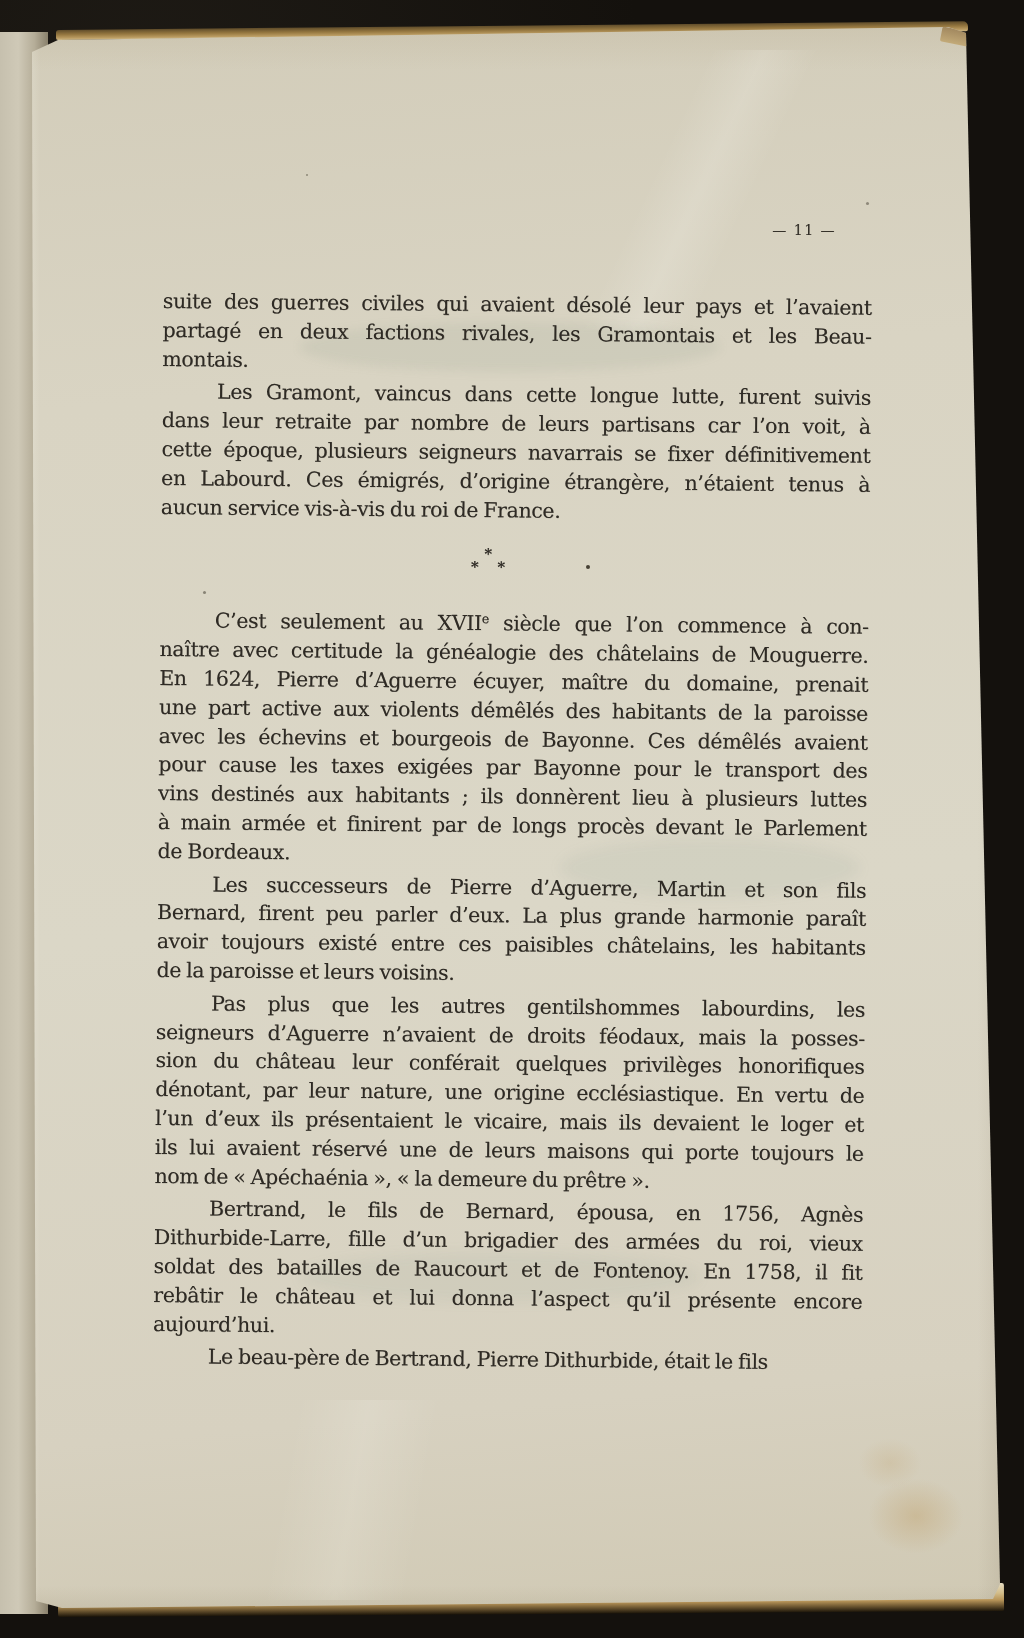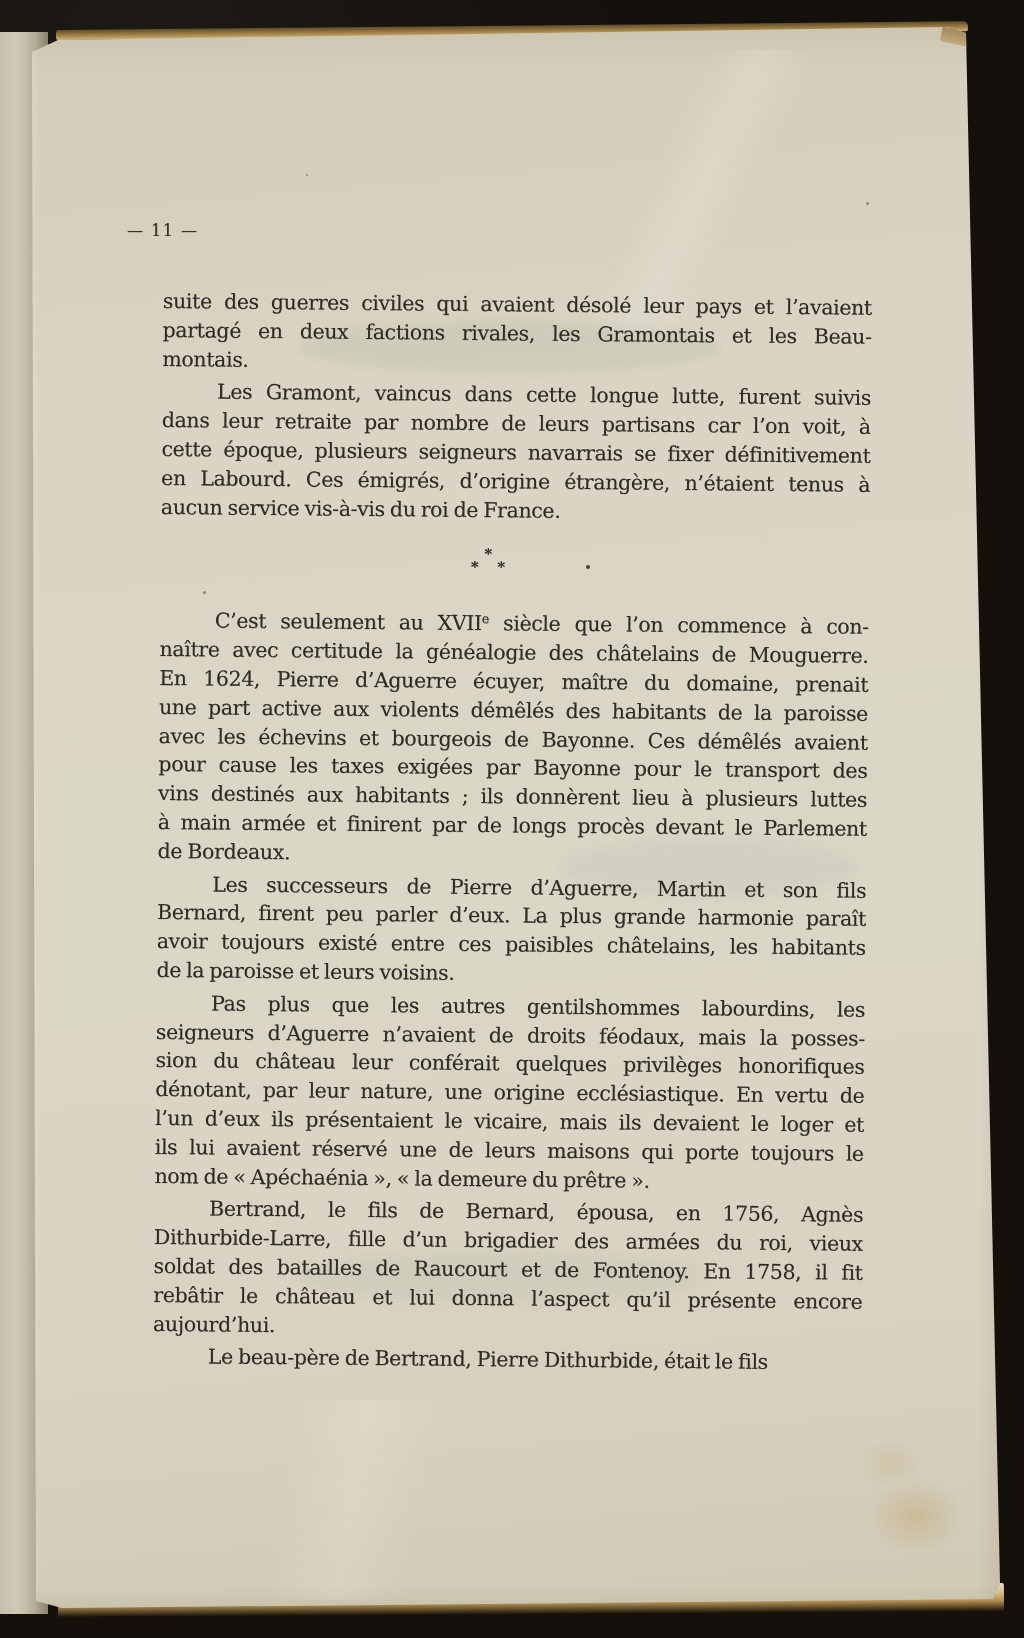--- a/index.html
+++ b/index.html
@@ -80,23 +80,23 @@
   .ghost3 { left: 300px; top: 1252px; width: 400px; height: 50px; background: rgba(118,140,128,0.08); filter: blur(6px); }
   .speck { position: absolute; border-radius: 50%; background: #464034; }
   .speck1 { left: 586px; top: 565px; width: 4px; height: 4px; }
   .speck2 { left: 203px; top: 591px; width: 3px; height: 3px; opacity: 0.55; }
   .speck3 { left: 866px; top: 202px; width: 3px; height: 3px; opacity: 0.5; }
   .speck4 { left: 306px; top: 174px; width: 2px; height: 2px; opacity: 0.5; }
 
   .page-number {
     position: absolute;
     left: 127px; top: 216px; width: 709px;
-    text-align: left;
+    text-align: right;
     font-family: "DejaVu Serif", "Liberation Serif", serif;
-    font-size: 16px; line-height: 29px;
+    font-size: 14px; line-height: 29px;
     letter-spacing: 1.5px;
     color: #322e27;
     text-shadow: 0.3px 0.3px 0.5px rgba(46,42,36,0.4);
   }
   .text-block {
     position: absolute;
     left: 163px; top: 287px; width: 709px;
     font-family: "DejaVu Serif", "Liberation Serif", serif;
     font-size: 20.5px; line-height: 28.8px;
     letter-spacing: -0.35px; word-spacing: -1px;

